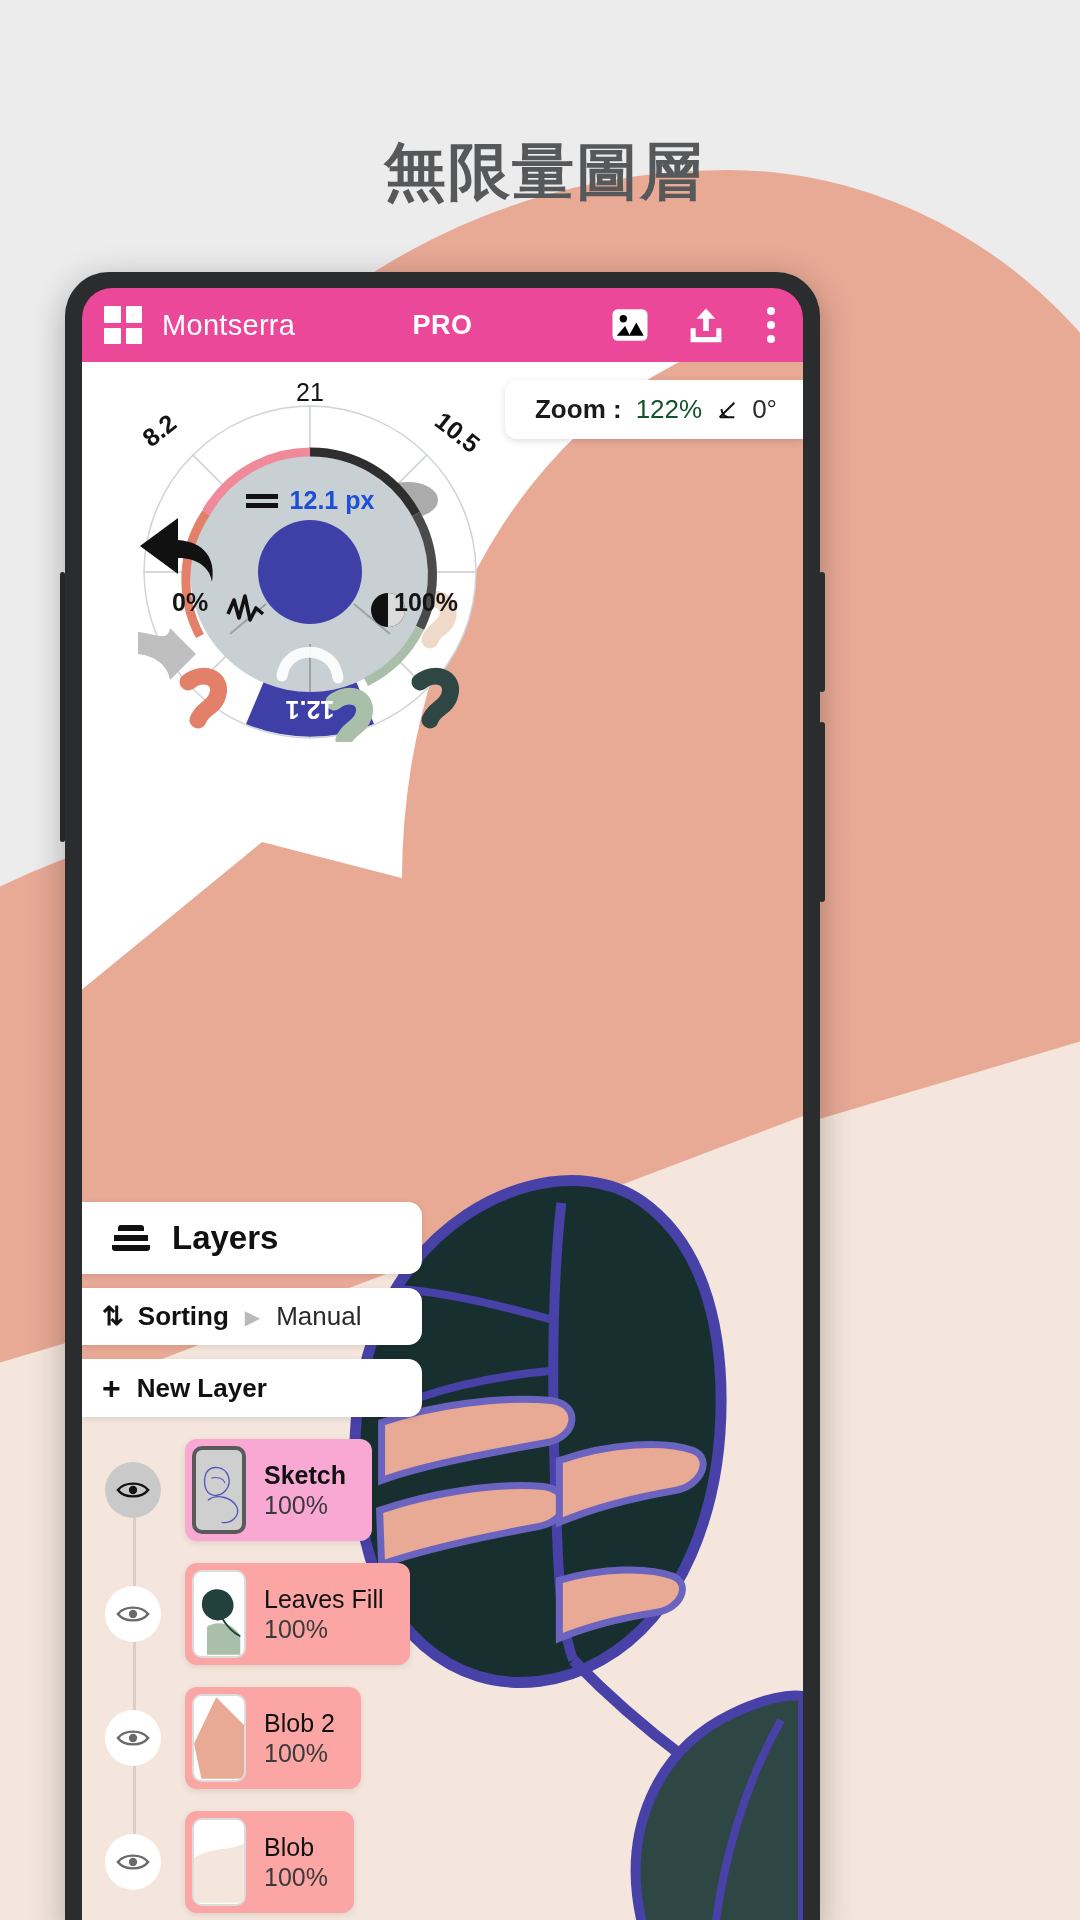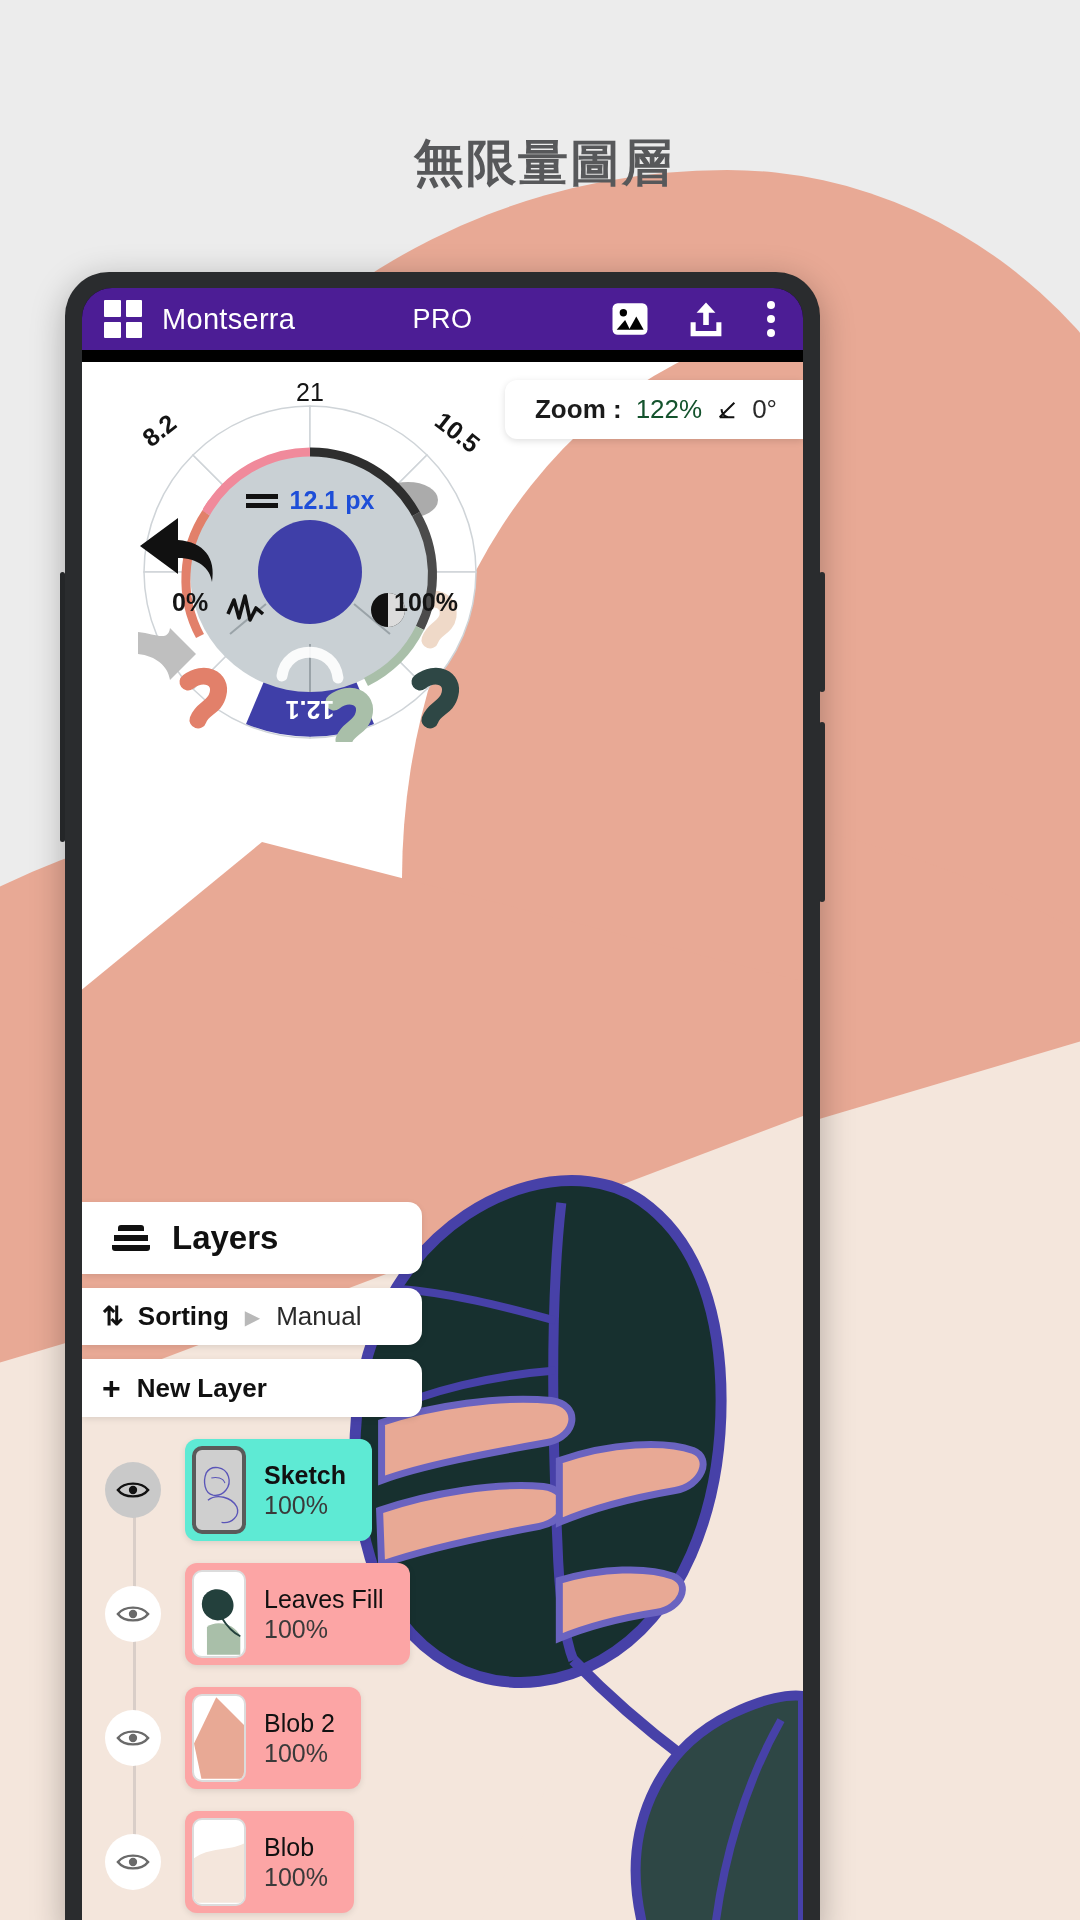--- a/index.html
+++ b/index.html
@@ -28,21 +28,21 @@
     position:absolute; left:-200px; top:960px;
     width:1480px; height:1100px;
     background:#f4e6dc;
     clip-path:polygon(0% 42%, 100% 2%, 100% 100%, 0% 100%);
   }
 
   
   .headline {
     position:absolute; top:130px; left:8px; right:0;
     text-align:center;
-    font-size:50px;
+    font-size:62px;
     font-weight:bold;
     color:#57585a;
     letter-spacing:2px;
     z-index:5;
   }
 
   
   .phone {
     position:absolute;
     left:65px; top:272px;
@@ -65,32 +65,32 @@
   }
   .side-btn.b1 { top:300px; height:120px; }
   .side-btn.b2 { top:450px; height:180px; }
   .side-btn-left {
     position:absolute; left:-5px; top:300px;
     width:5px; height:270px; background:#242628; border-radius:3px;
   }
 
   
   .appbar {
-    position:absolute; top:0; left:0; right:0; height:62px;
-    background:#4c1d95;
+    position:absolute; top:0; left:0; right:0; height:74px;
+    background:#ec4899;
     display:flex; align-items:center;
     padding:0 22px;
     z-index:20;
     justify-content:flex-end;
   }
   .grid-icon { width:38px; height:38px; display:grid;
     grid-template-columns:1fr 1fr; grid-template-rows:1fr 1fr; gap:5px; }
   .grid-icon i { background:#fff; border-radius:1px; display:block; }
   .app-title { color:#fff; font-size:29px; margin-left:20px; letter-spacing:.3px; }
-  .pro-badge { color:#fff; font-size:27px; font-weight:normal; letter-spacing:.5px;
+  .pro-badge { color:#fff; font-size:27px; font-weight:bold; letter-spacing:.5px;
     position:absolute; left:50%; transform:translateX(-50%); }
   .bar-right { margin-left:auto; display:flex; align-items:center; gap:34px; }
   .ic { width:42px; height:42px; display:block; }
   .dots { display:flex; flex-direction:column; gap:6px; align-items:center; padding:0 6px;}
   .dots i { width:8px; height:8px; border-radius:50%; background:#fff; display:block; }
 
   
   .canvas {
     position:absolute; top:74px; left:0; right:0; bottom:0;
     background:#ffffff; overflow:hidden;
@@ -185,21 +185,21 @@
     background:#fff; display:flex; align-items:center; justify-content:center;
     margin-left:23px; flex:0 0 auto; z-index:2;
   }
   .eye.sel { background:#c9c9c9; }
   .eye svg { width:34px; height:22px; }
   .card {
     display:flex; align-items:center; gap:0;
     background:#fca5a5; border-radius:12px; margin-left:24px;
     box-shadow:0 2px 6px rgba(0,0,0,.10); overflow:hidden;
   }
-  .card.sel { background:#5eead4; }
+  .card.sel { background:#f9a8d4; }
   .thumb {
     width:54px; height:88px; border-radius:10px; background:#fff;
     border:2px solid #dcdcdc; margin:7px 0 7px 7px; overflow:hidden; position:relative;
     flex:0 0 auto;
   }
   .card.sel .thumb { border:4px solid #5a5a5a; background:#cfcfcf; }
   .meta { padding:10px 26px 10px 18px; }
   .lname { font-size:25px; color:#111; line-height:1.22; }
   .card.sel .lname { font-weight:bold; }
   .lop { font-size:25px; color:#3a3a3a; line-height:1.22; }

